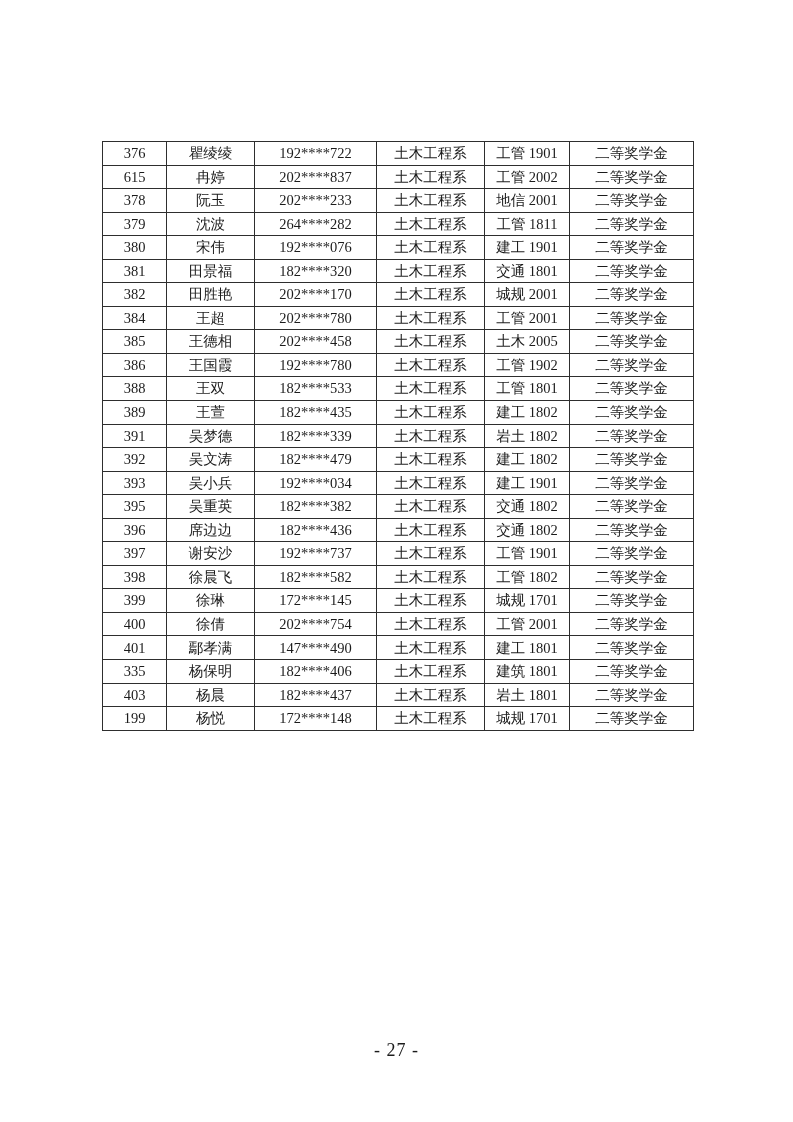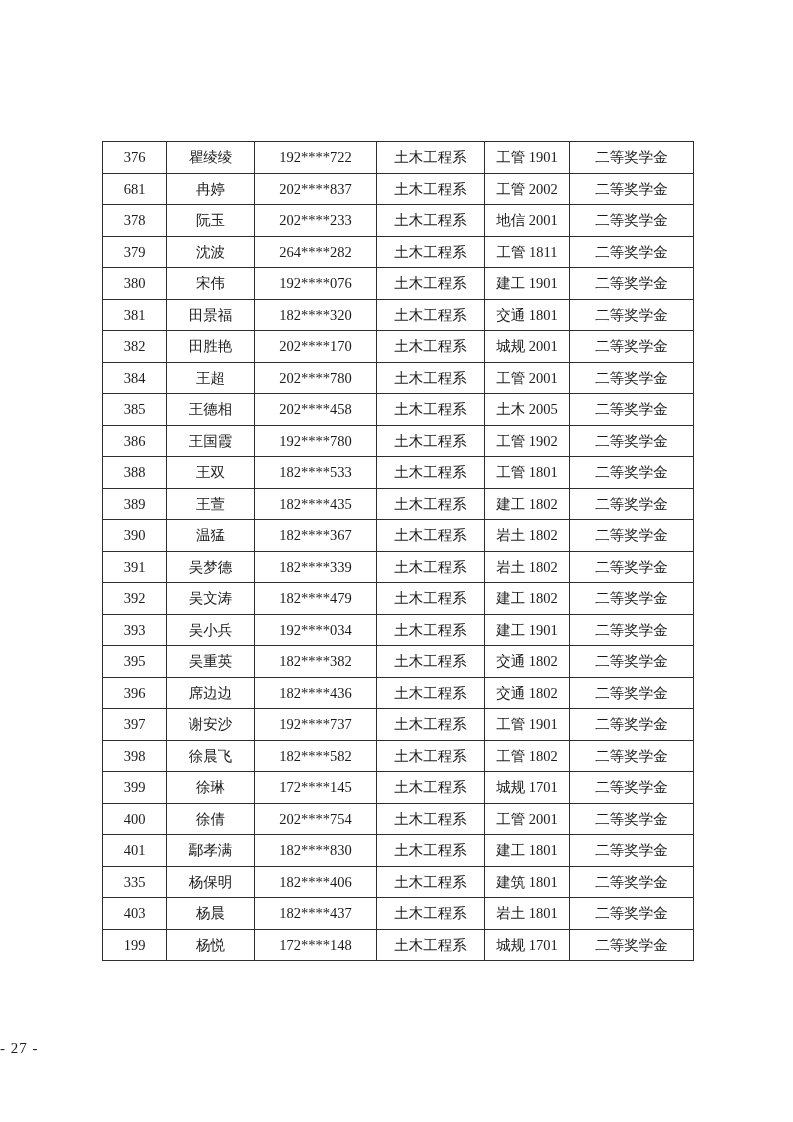--- a/index.html
+++ b/index.html
@@ -14,21 +14,21 @@
     background: #ffffff;
     font-family: "Liberation Serif", "DejaVu Serif", serif;
     color: #1b1b1b;
     overflow: hidden;
   }
   table.award-table {
     position: absolute;
     left: 102px;
     top: 141px;
     width: 591px;
-    height: 820px;
+    height: 590px;
     border-collapse: collapse;
     table-layout: fixed;
   }
   table.award-table td {
     border: 1px solid #2e2e2e;
     text-align: center;
     vertical-align: middle;
     font-size: 14.5px;
     line-height: 1;
     padding: 0;
@@ -40,22 +40,22 @@
   .col-name  { width: 88px;  }
   .col-id    { width: 122px; }
   .col-dept  { width: 108px; }
   .col-class { width: 85px;  }
   .col-award { width: 124px; }
   .page-number {
     position: absolute;
     top: 1040px;
     left: 0;
     width: 100%;
-    text-align: left;
-    font-size: 15px;
+    text-align: center;
+    font-size: 18px;
     letter-spacing: 1px;
     color: #1b1b1b;
   }
 </style>
 </head>
 <body>
 
 <div class="sheet">
 
   <table class="award-table">
@@ -70,21 +70,21 @@
     <tbody id="table-body">
         <tr>
           <td>376</td>
           <td>瞿绫绫</td>
           <td>192****722</td>
           <td>土木工程系</td>
           <td>工管 1901</td>
           <td>二等奖学金</td>
         </tr>
         <tr>
-          <td>681</td>
+          <td>615</td>
           <td>冉婷</td>
           <td>202****837</td>
           <td>土木工程系</td>
           <td>工管 2002</td>
           <td>二等奖学金</td>
         </tr>
         <tr>
           <td>378</td>
           <td>阮玉</td>
           <td>202****233</td>
@@ -158,28 +158,20 @@
         </tr>
         <tr>
           <td>389</td>
           <td>王萱</td>
           <td>182****435</td>
           <td>土木工程系</td>
           <td>建工 1802</td>
           <td>二等奖学金</td>
         </tr>
         <tr>
-          <td>390</td>
-          <td>温猛</td>
-          <td>182****367</td>
-          <td>土木工程系</td>
-          <td>岩土 1802</td>
-          <td>二等奖学金</td>
-        </tr>
-        <tr>
           <td>391</td>
           <td>吴梦德</td>
           <td>182****339</td>
           <td>土木工程系</td>
           <td>岩土 1802</td>
           <td>二等奖学金</td>
         </tr>
         <tr>
           <td>392</td>
           <td>吴文涛</td>
@@ -240,21 +232,21 @@
           <td>400</td>
           <td>徐倩</td>
           <td>202****754</td>
           <td>土木工程系</td>
           <td>工管 2001</td>
           <td>二等奖学金</td>
         </tr>
         <tr>
           <td>401</td>
           <td>鄢孝满</td>
-          <td>182****830</td>
+          <td>147****490</td>
           <td>土木工程系</td>
           <td>建工 1801</td>
           <td>二等奖学金</td>
         </tr>
         <tr>
           <td>335</td>
           <td>杨保明</td>
           <td>182****406</td>
           <td>土木工程系</td>
           <td>建筑 1801</td>

